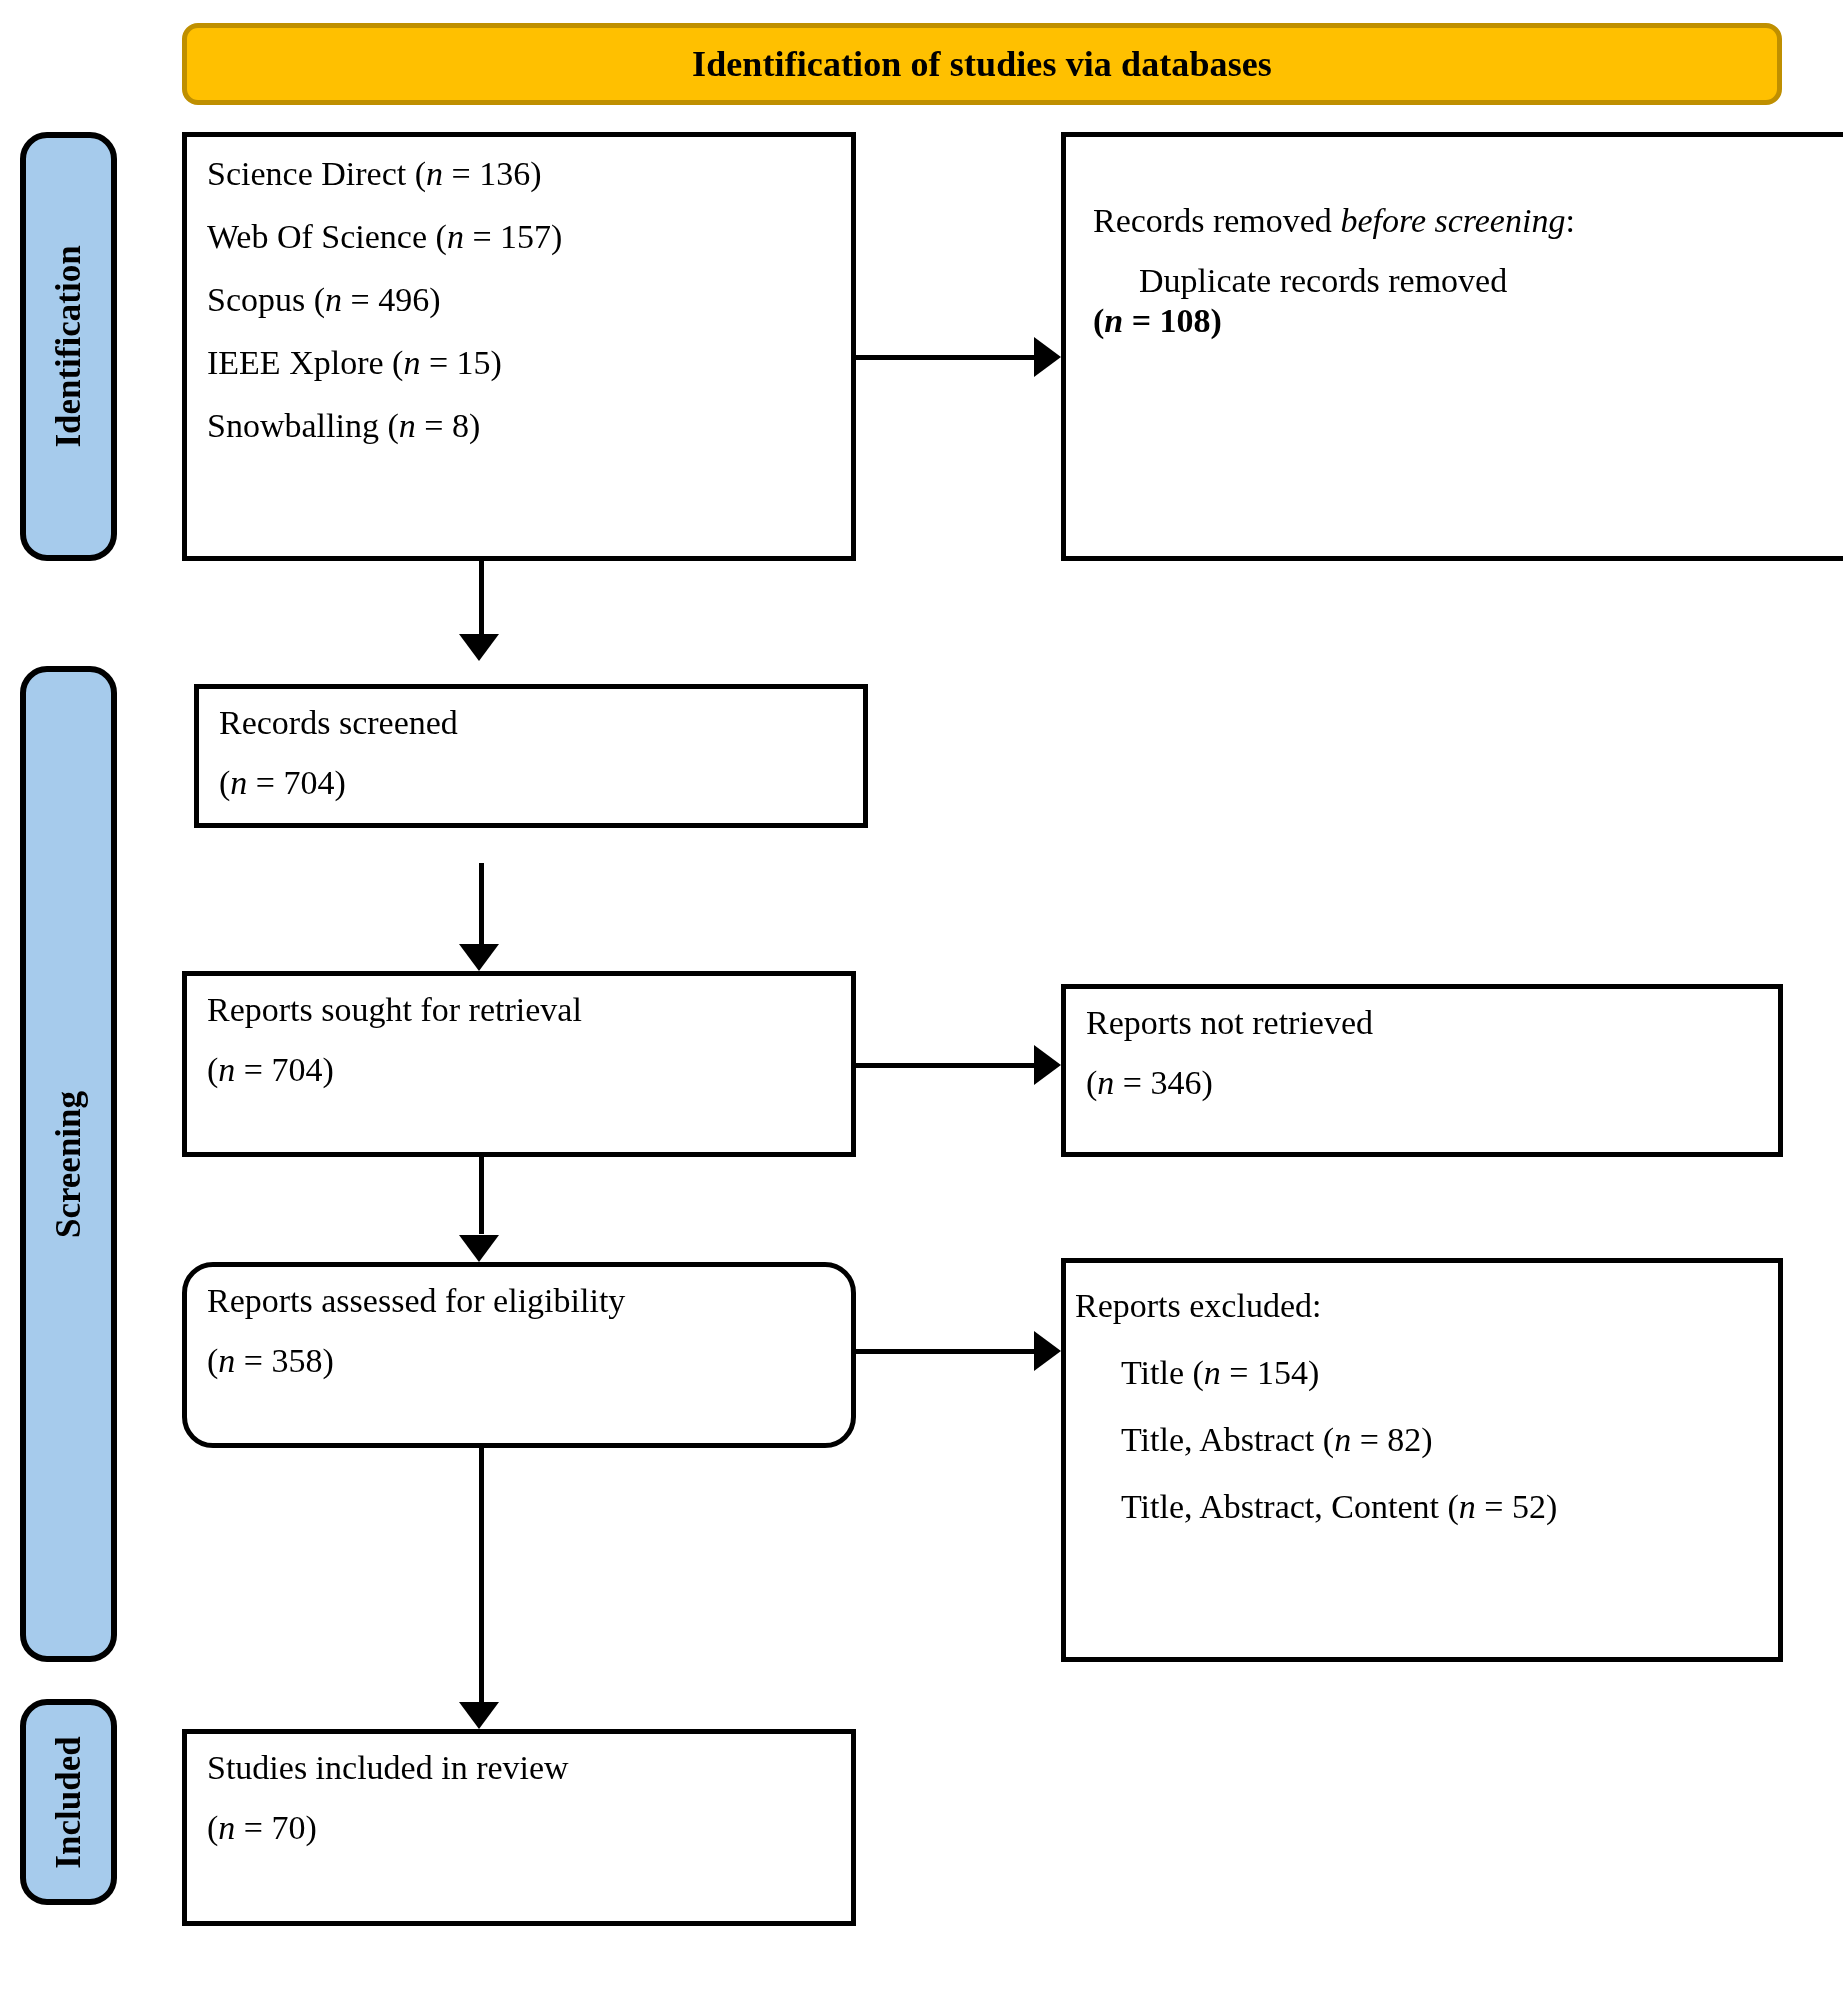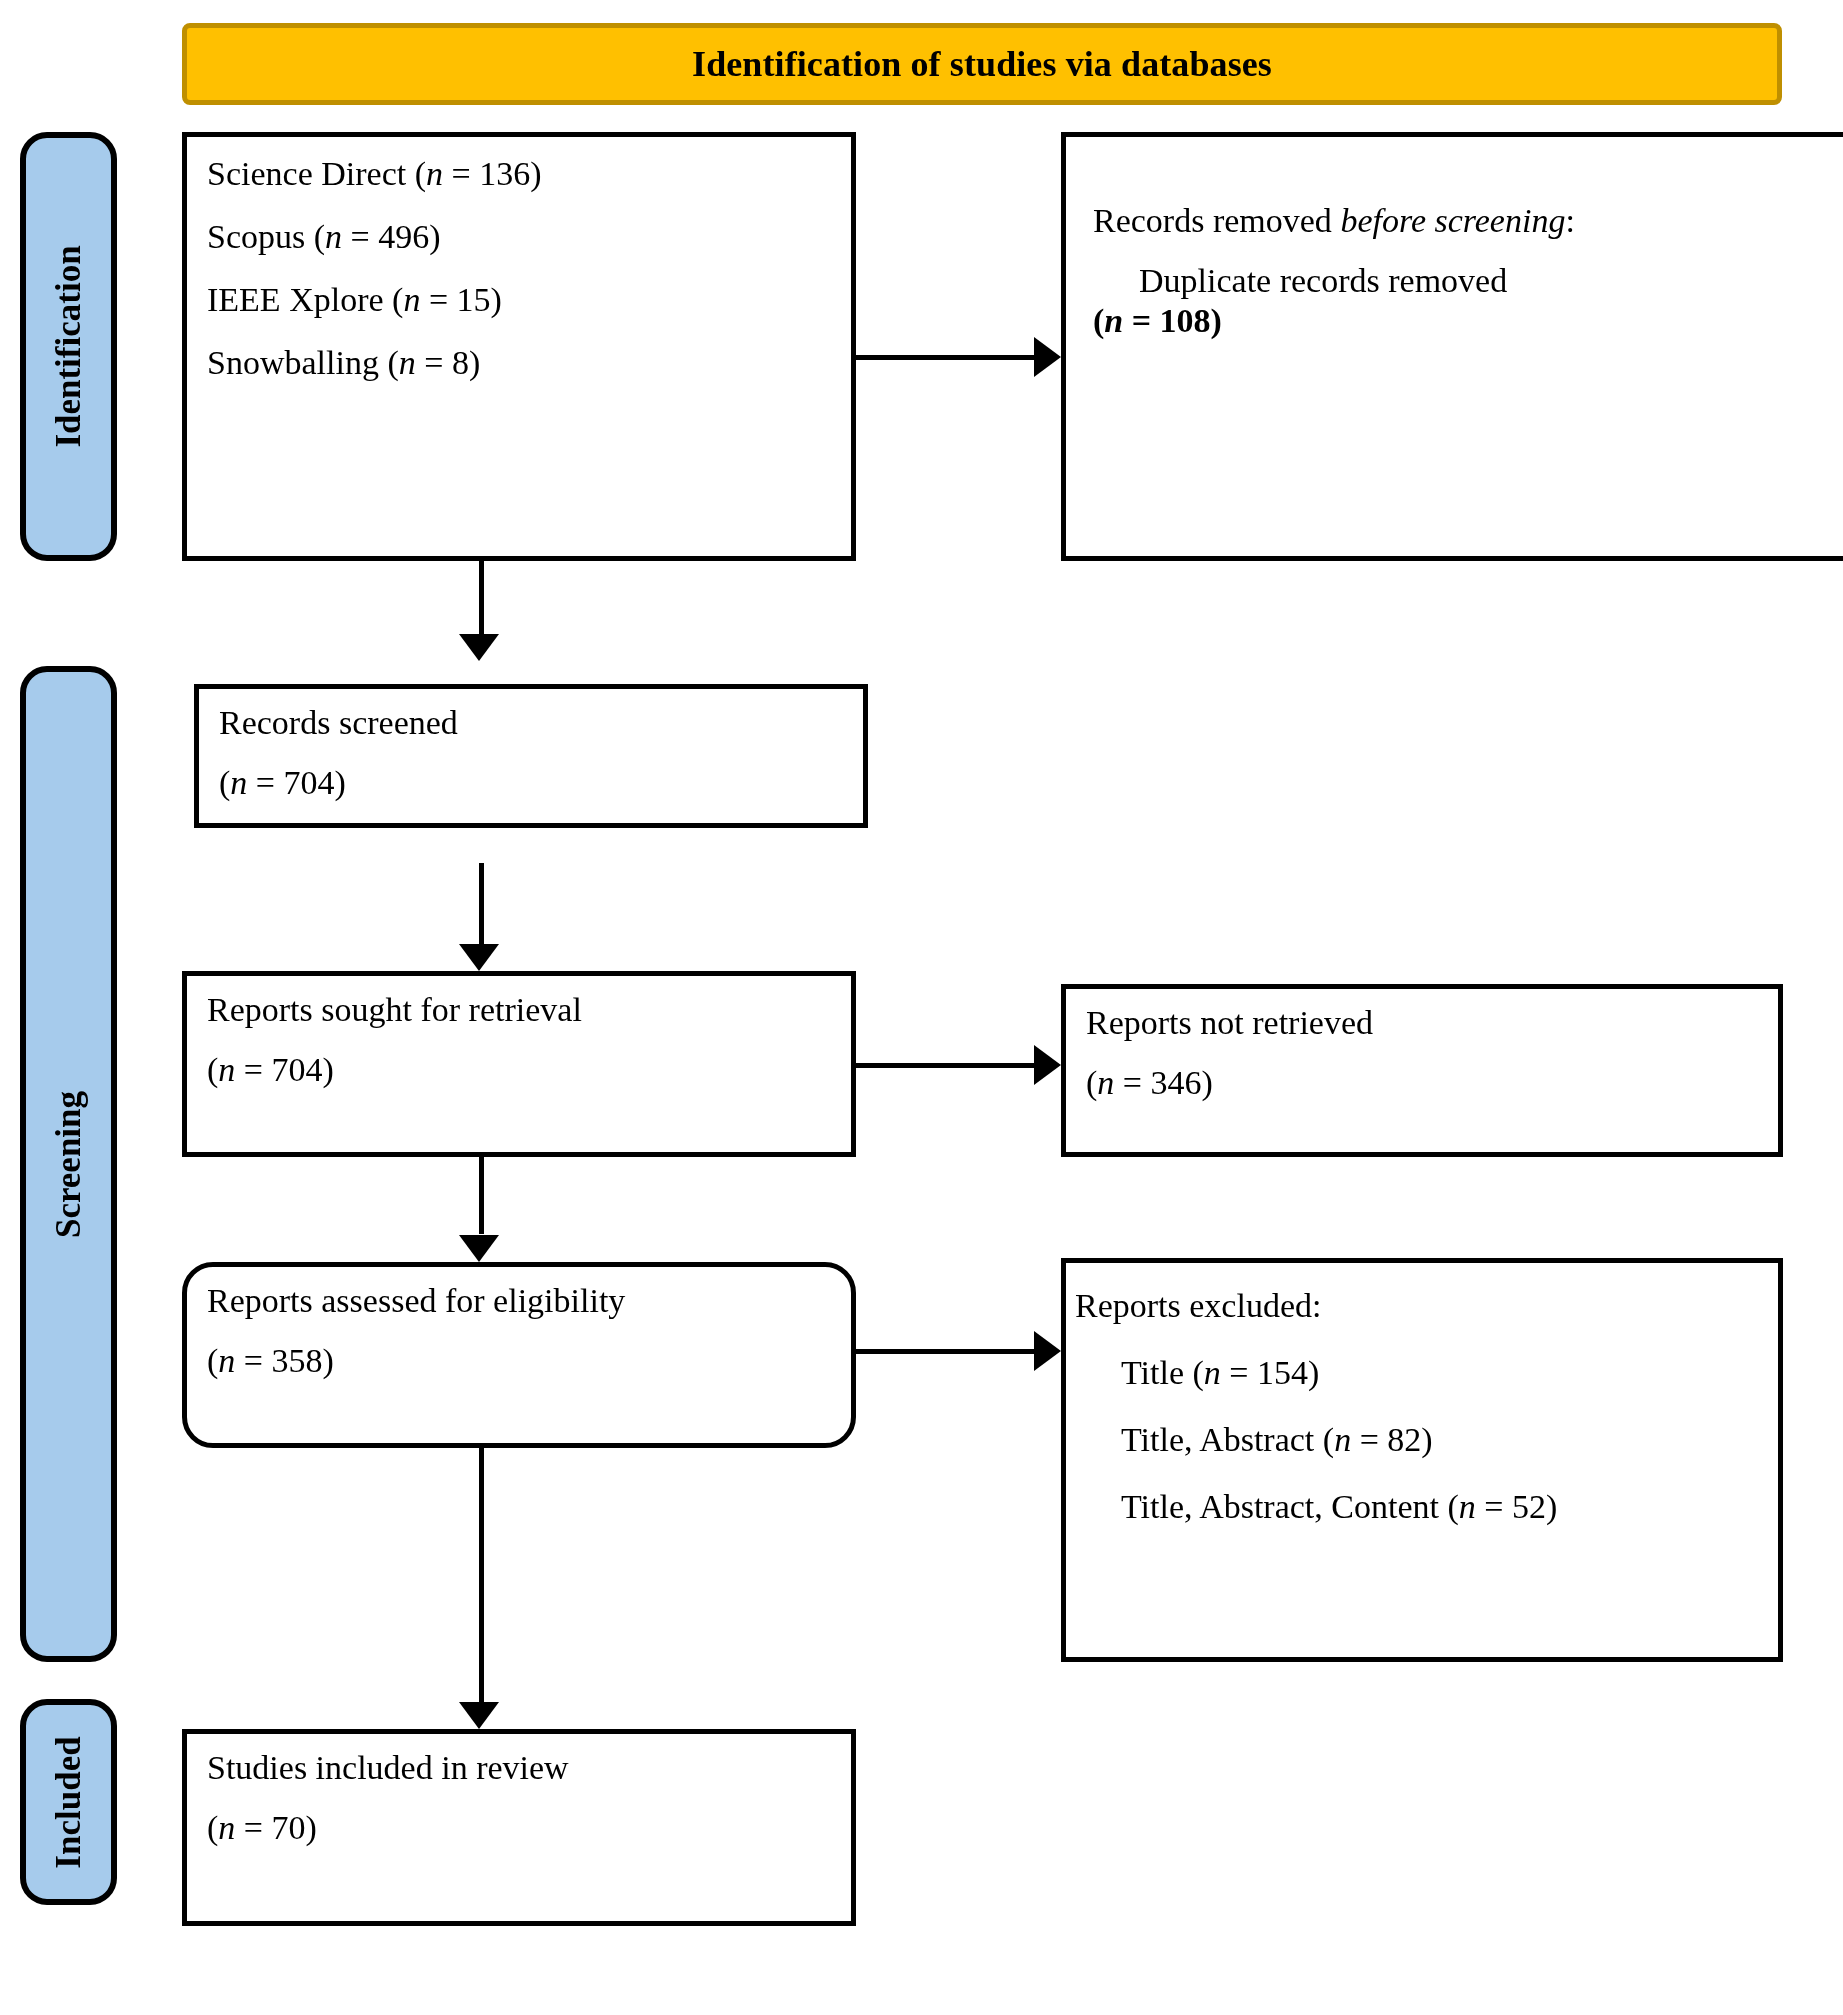--- a/index.html
+++ b/index.html
@@ -23,21 +23,21 @@
 
   
   .header-banner {
     position: absolute;
     left: 182px;
     top: 22.6px;
     width: 1600px;
     height: 82px;
     background: #FFC000;
     border: 5.4px solid #BF8F00;
-    border-radius: 8px;
+    border-radius: 16px;
     box-sizing: border-box;
     display: flex;
     align-items: center;
     justify-content: center;
   }
   .header-banner .title {
     font-size: 36px;
     font-weight: bold;
     color: #000000;
     letter-spacing: 0.1px;
@@ -165,20 +165,21 @@
   </div>
   <div class="stage-pill" id="pill-screening">
     <span class="stage-label">Screening</span>
   </div>
   <div class="stage-pill" id="pill-included">
     <span class="stage-label">Included</span>
   </div>
 
   <div class="flow-box" id="box-sources">
     <div class="line">Science Direct (<em>n</em> = 136)</div>
+    <div class="line">Web Of Science (<em>n</em> = 157)</div>
     <div class="line">Scopus (<em>n</em> = 496)</div>
     <div class="line">IEEE Xplore (<em>n</em> = 15)</div>
     <div class="line">Snowballing (<em>n</em> = 8)</div>
   </div>
 
   <div class="flow-box" id="box-removed">
     <div class="line"><span>Records removed </span><em>before screening</em><span>:</span></div>
     <div class="line indent">Duplicate records removed</div>
     <div class="line tight">(<em>n</em> = 108)</div>
   </div>

